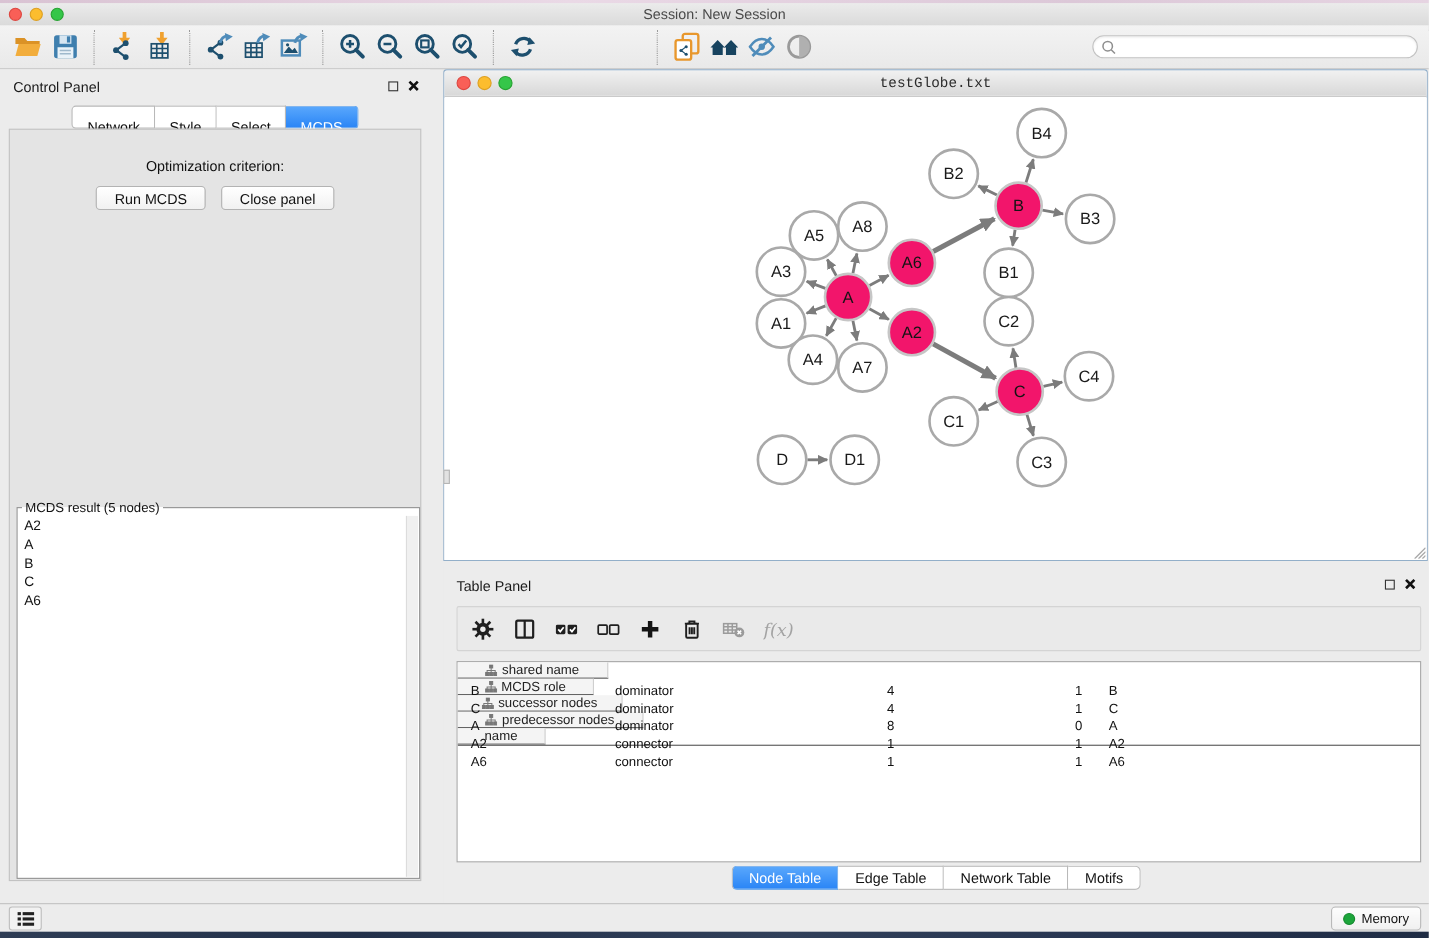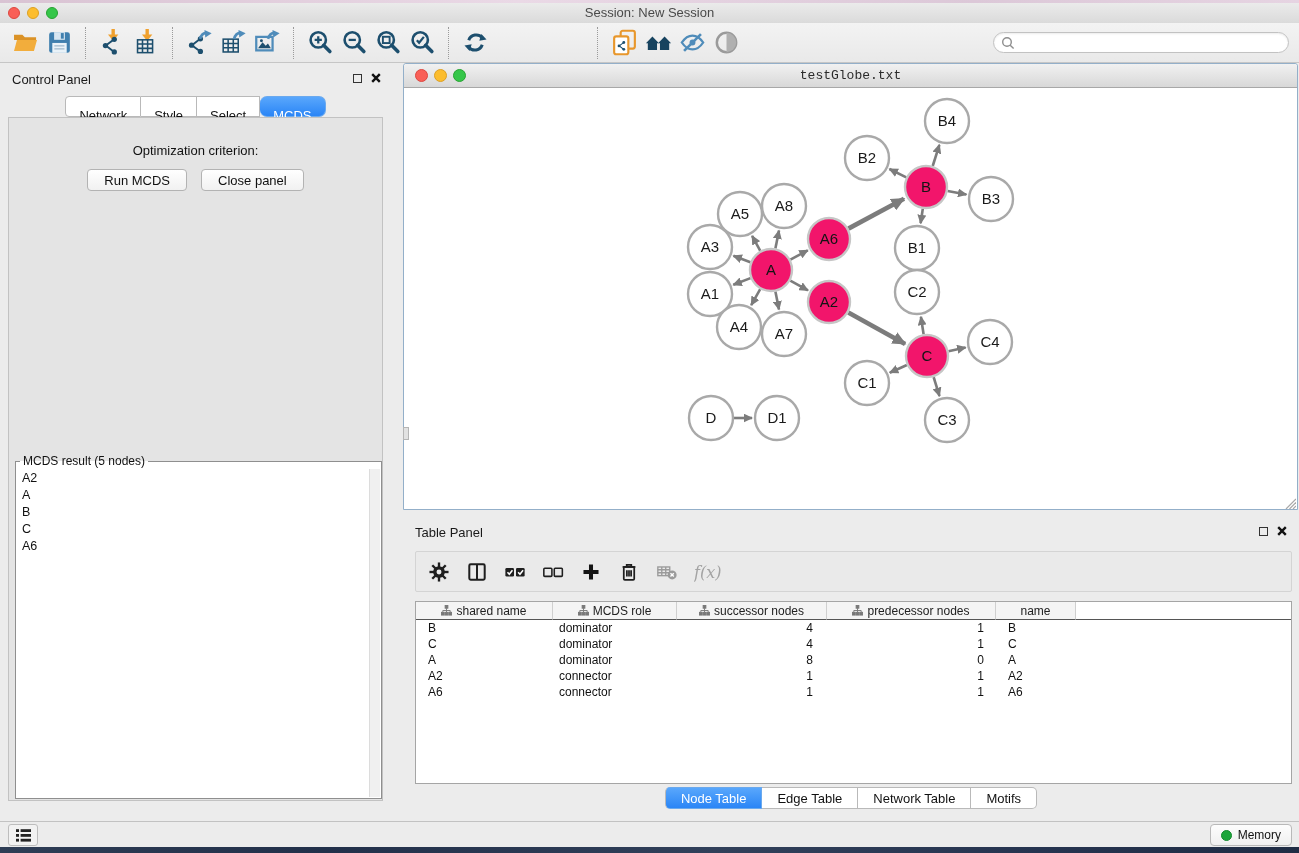--- a/index.html
+++ b/index.html
@@ -34,21 +34,21 @@
   .control-panel{position:absolute;left:0;top:63px;width:391px;height:758px;background:#ececec;}
   .cp-title{position:absolute;left:12px;top:9px;font-size:13px;color:#1a1a1a;text-align:right;}
   .panel-controls{position:absolute;right:10px;top:10px;display:flex;gap:9px;align-items:center;}
   .float-ic{width:9px;height:9px;border:1.6px solid #333;display:inline-block;}
   .seg-row{display:flex;justify-content:center;}
   .cp-tabs{position:absolute;left:0;right:0;top:33px;}
   .seg-tab{height:21px;line-height:21px;padding:8px 13px;font-size:13px;background:#fff;
            border:1px solid #b9b9b9;border-left:none;color:#111;cursor:default;}
   .seg-tab:first-child{border-left:1px solid #b9b9b9;border-radius:4px 0 0 4px;}
   .seg-tab:last-child{border-radius:0 4px 4px 0;}
-  .seg-tab.selected{background:linear-gradient(#59a7fc,#2a85f6);color:#fff;border-color:#6aa9ee;border-radius:7px;}
+  .seg-tab.selected{background:linear-gradient(#59a7fc,#2a85f6);color:#fff;border-color:#6aa9ee;}
   .cp-box{position:absolute;left:8px;top:54px;width:375px;bottom:20px;
           background:#e4e4e4;border:1px solid #c2c2c2;}
   .opt-label{margin-top:25px;text-align:center;font-size:13px;color:#111;}
   .select{position:relative;margin:9px auto 0;width:313px;height:23px;background:#fff;
           border:1px solid #ababab;border-radius:4px;}
   .select-text{position:absolute;left:10px;top:0;line-height:22px;font-size:13px;color:#111;white-space:nowrap;}
   .select-stepper{position:absolute;right:-1px;top:-1px;width:21px;height:24px;
           border-radius:0 4px 4px 0;background:linear-gradient(#6cb0fb,#2f7ce8);
           display:flex;align-items:center;justify-content:center;}
   .cp-buttons{margin-top:11px;display:flex;justify-content:center;gap:14px;}
@@ -77,21 +77,21 @@
   
   .table-panel{position:absolute;left:403px;top:515px;width:896px;height:306px;background:#ececec;}
   .tp-title{position:absolute;left:12px;top:10px;font-size:13px;color:#1a1a1a;}
   .tp-controls{position:absolute;right:12px;top:11px;display:flex;gap:9px;align-items:center;}
   .tp-toolbar{position:absolute;left:12px;right:7px;top:36px;height:41px;background:#eaeaea;
        border:1px solid #d4d4d4;border-radius:2px;display:flex;align-items:center;
        padding-left:12px;gap:16px;}
   .tp-ic{display:flex;align-items:center;justify-content:center;}
   .tp-table{position:absolute;left:12px;right:7px;top:86px;height:183px;background:#fff;
        border:1px solid #a5a5a5;overflow:hidden;}
-  .thead{display:flex;height:18px;}
+  .thead{display:flex;height:18px;flex-direction:column;}
   .th{background:#f4f4f4;border-right:1px solid #cfcfcf;border-bottom:1px solid #555;
       display:flex;align-items:center;justify-content:center;gap:4px;font-size:12px;color:#222;flex:0 0 auto;}
   .th-fill{flex:1;background:#fff;border-bottom:1px solid #555;}
   .tr{display:flex;height:16px;}
   .td{font-size:12px;color:#111;display:flex;align-items:center;flex:0 0 auto;}
   .td.al{justify-content:flex-start;}
   .td.ar{justify-content:flex-end;}
   .tp-tabs{position:absolute;left:0;right:0;top:272px;}
   .tp-tabs .seg-tab{height:22px;line-height:22px;padding:0 15px;border-radius:0;}
   .tp-tabs .seg-tab:first-child{border-radius:5px 0 0 5px;border-left:1px solid #b9b9b9;}

